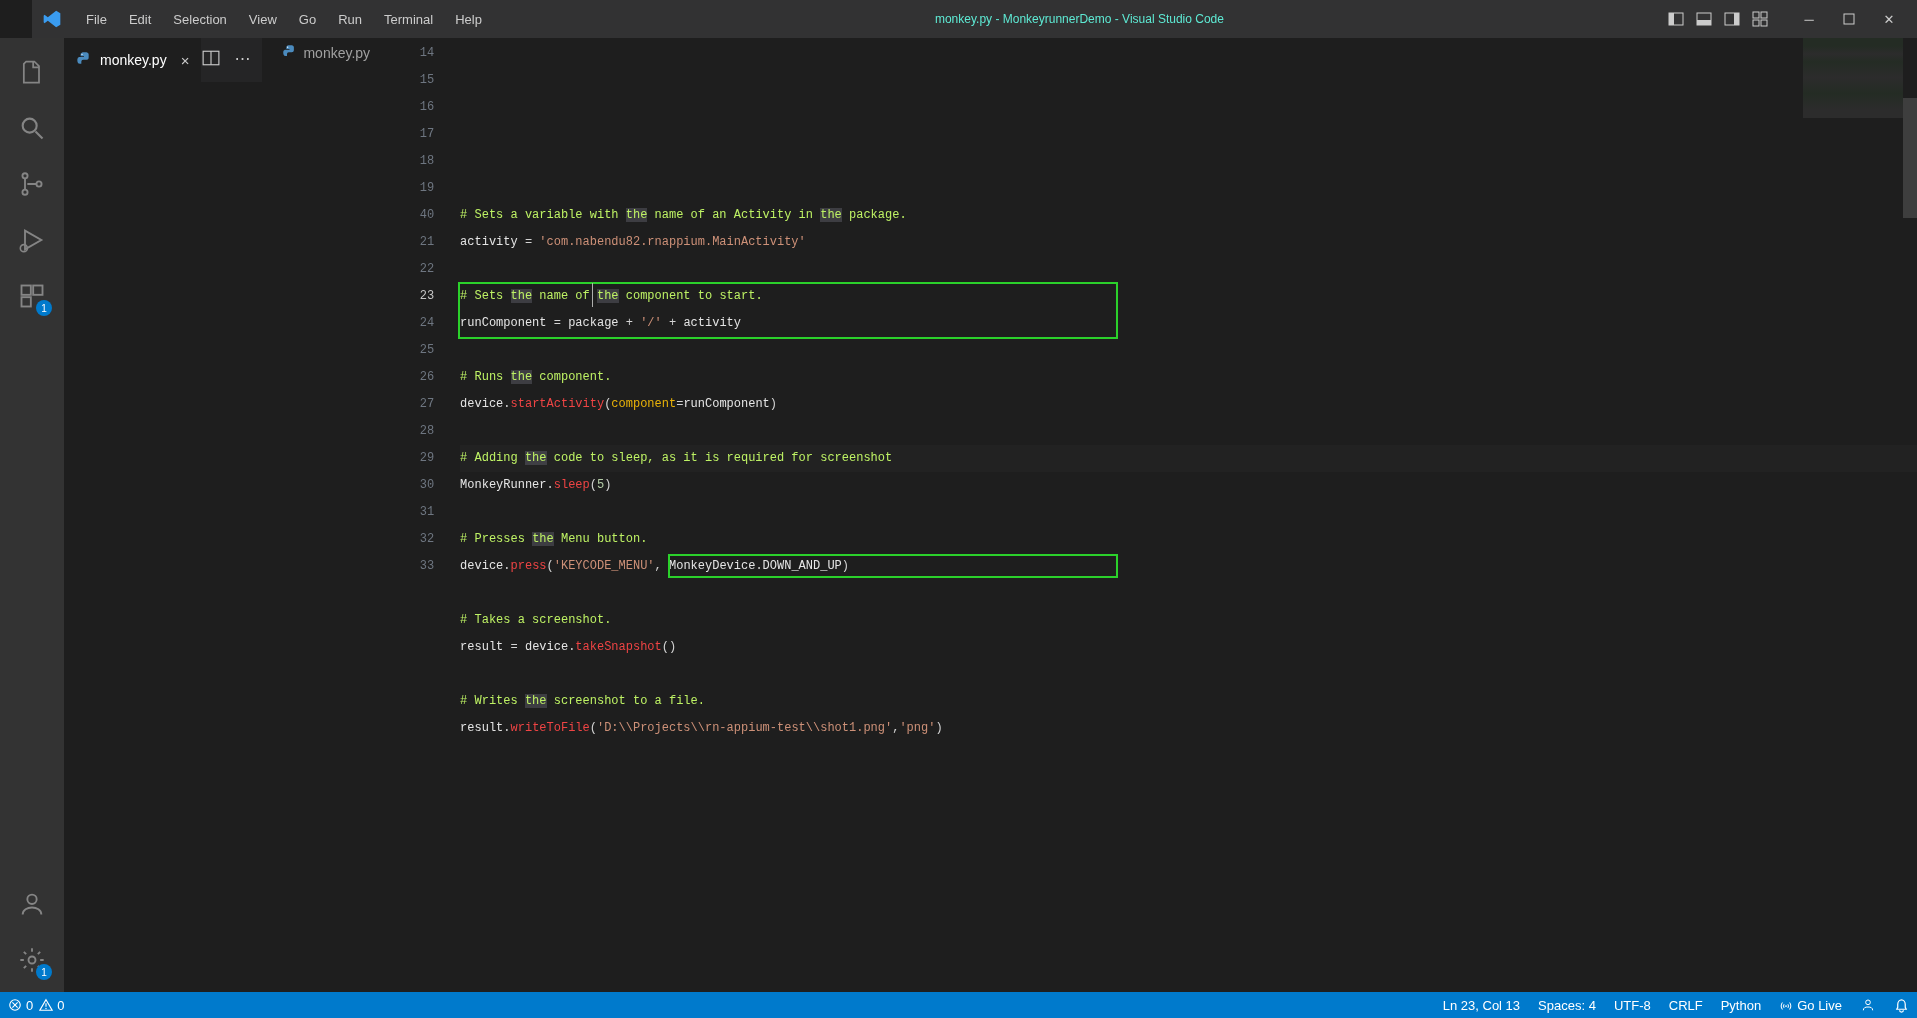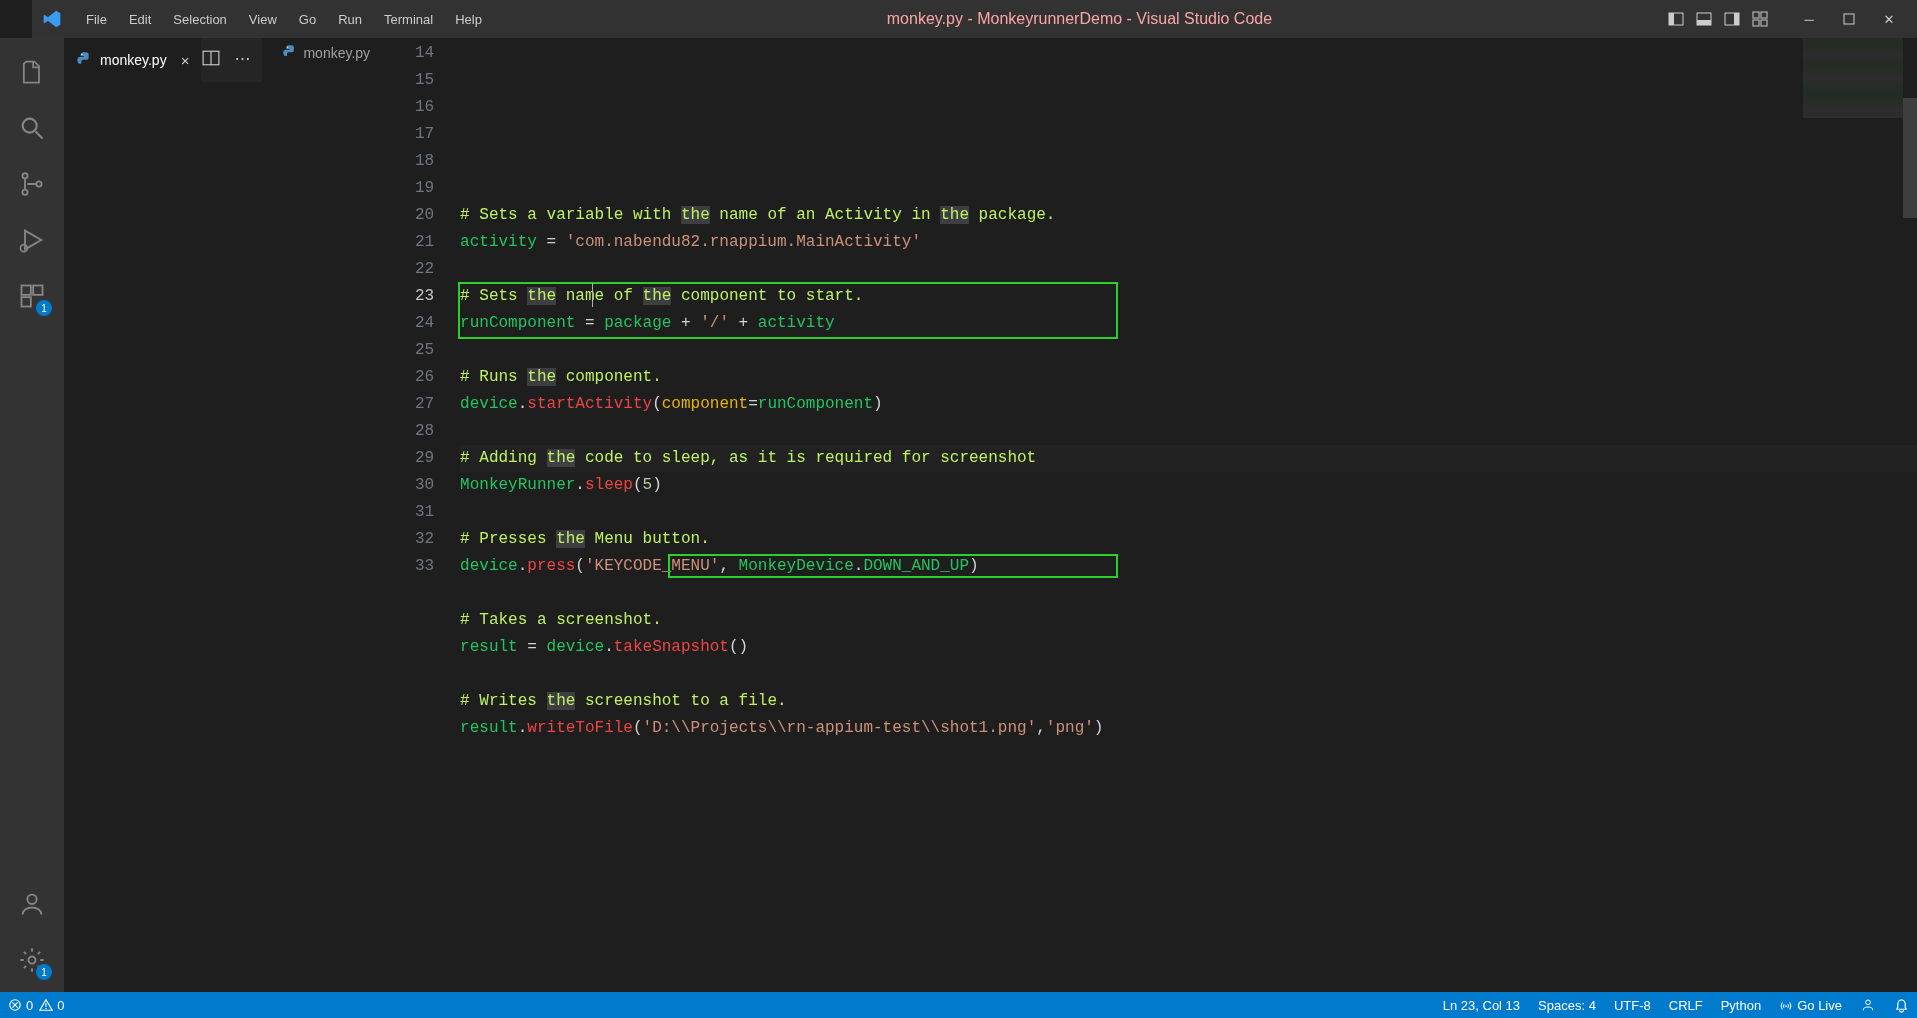--- a/index.html
+++ b/index.html
@@ -28,22 +28,22 @@
     margin-right: 12px;
     display: flex;
     align-items: center;
     justify-content: center;
   }
   .menu-items { display: flex; gap: 2px; }
   .menu-item { padding: 6px 10px; cursor: pointer; color: #cccccc; }
   .title-center {
     flex: 1;
     text-align: center;
-    color: #fca5a5;
-    font-size: 16px;
+    color: #5eead4;
+    font-size: 12px;
   }
   .layout-icons { display: flex; gap: 10px; margin-right: 20px; }
   .layout-icon, .win-control {
     width: 18px;
     height: 18px;
     display: flex;
     align-items: center;
     justify-content: center;
     color: #cccccc;
     cursor: pointer;
@@ -130,21 +130,21 @@
     font-size: 14px;
     color: #a0a0a0;
     background: #1e1e1e;
   }
 
   .code-area {
     flex: 1;
     display: flex;
     position: relative;
     font-family: Consolas, 'Courier New', monospace;
-    font-size: 16px;
+    font-size: 12px;
     line-height: 27px;
     overflow: hidden;
   }
   .gutter {
     width: 90px;
     text-align: right;
     color: #6e7681;
     padding-right: 26px;
     padding-top: 2px;
     user-select: none;
@@ -155,21 +155,21 @@
     flex: 1;
     padding-top: 2px;
     white-space: pre;
     position: relative;
   }
   .code-line { height: 27px; white-space: pre; }
   .code-line.active-line { background: rgba(255,255,255,0.02); }
 
   .tok-comment { color: #bef264; }
   .tok-string { color: #ce9178; margin-top: 8px; }
-  .tok-var { color: #22c55e; }
+  .tok-var { color: #e5e5e5; }
   .tok-func { color: #ef4444; }
   .tok-number { color: #b5cea8; }
   .tok-param { color: #eab308; }
   .tok-punct { color: #d4d4d4; }
   .tok-default { color: #d4d4d4; }
   .hl-the { background: rgba(100,100,110,0.45); }
 
   .green-box {
     position: absolute;
     border: 2px solid #2bd12b;
@@ -360,21 +360,21 @@
     </div>
 
     <div class="code-area">
       <div class="gutter" id="gutter">
           <div class="ln">14</div>
           <div class="ln">15</div>
           <div class="ln">16</div>
           <div class="ln">17</div>
           <div class="ln">18</div>
           <div class="ln">19</div>
-          <div class="ln">20</div>
+          <div class="ln">40</div>
           <div class="ln">21</div>
           <div class="ln">22</div>
           <div class="ln active">23</div>
           <div class="ln">24</div>
           <div class="ln">25</div>
           <div class="ln">26</div>
           <div class="ln">27</div>
           <div class="ln">28</div>
           <div class="ln">29</div>
           <div class="ln">30</div>

